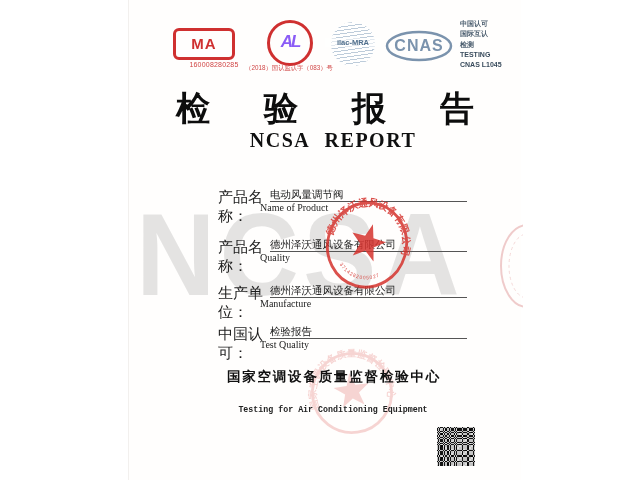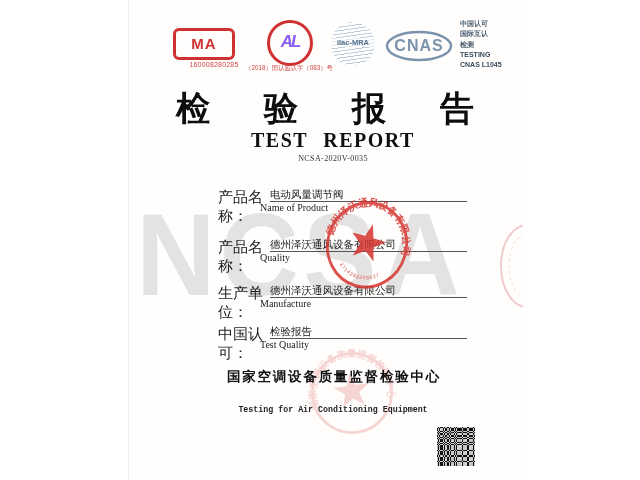--- a/index.html
+++ b/index.html
@@ -98,22 +98,21 @@
 
   <div class="cnas-right abs">
     <div>中国认可</div>
     <div>国际互认</div>
     <div>检测</div>
     <div class="en">TESTING</div>
     <div class="en">CNAS L1045</div>
   </div>
 
   <div class="title-cn abs">检验报告</div>
-  <div class="title-en abs">TEST REPORT</div>
-  <div class="report-no abs">NCSA-2020V-0035</div>
+  <div class="title-en abs">NCSA REPORT</div>
 
   <div class="watermark abs">NCSA</div>
 
   <div class="f-cn abs" style="top:188px">产品名称：</div>
   <div class="f-en abs" style="top:202px">Name of Product</div>
   <div class="f-val abs" style="top:188px">电动风量调节阀</div>
   <div class="f-line abs" style="top:201px"></div>
 
   <div class="f-cn abs" style="top:238px">产品名称：</div>
   <div class="f-en abs" style="top:252px">Quality</div>

